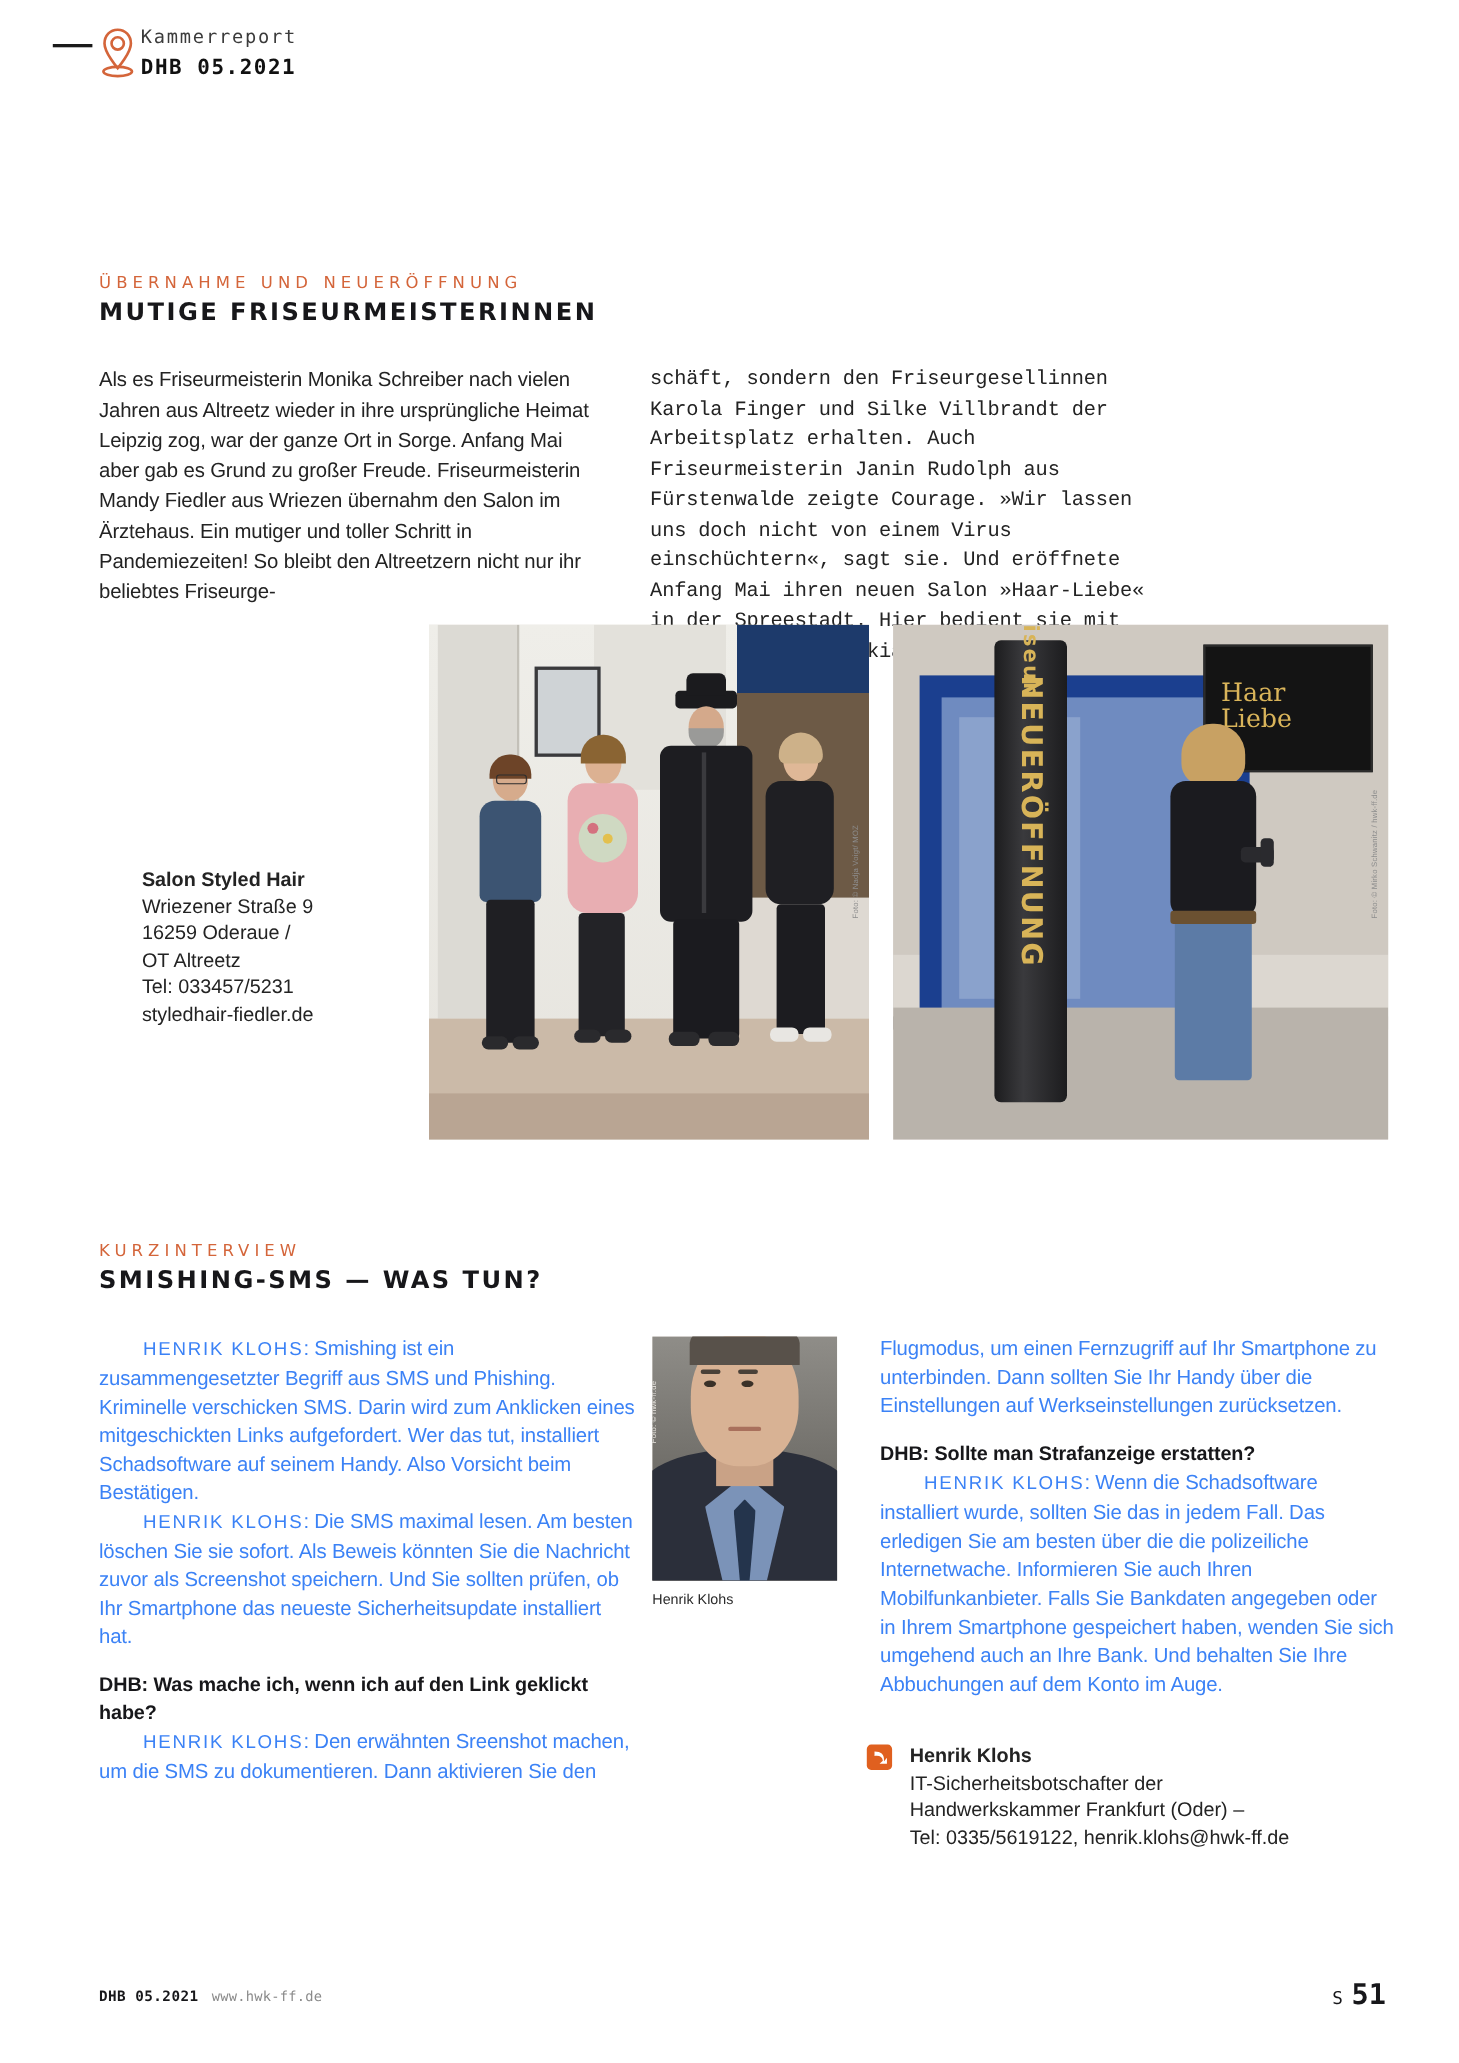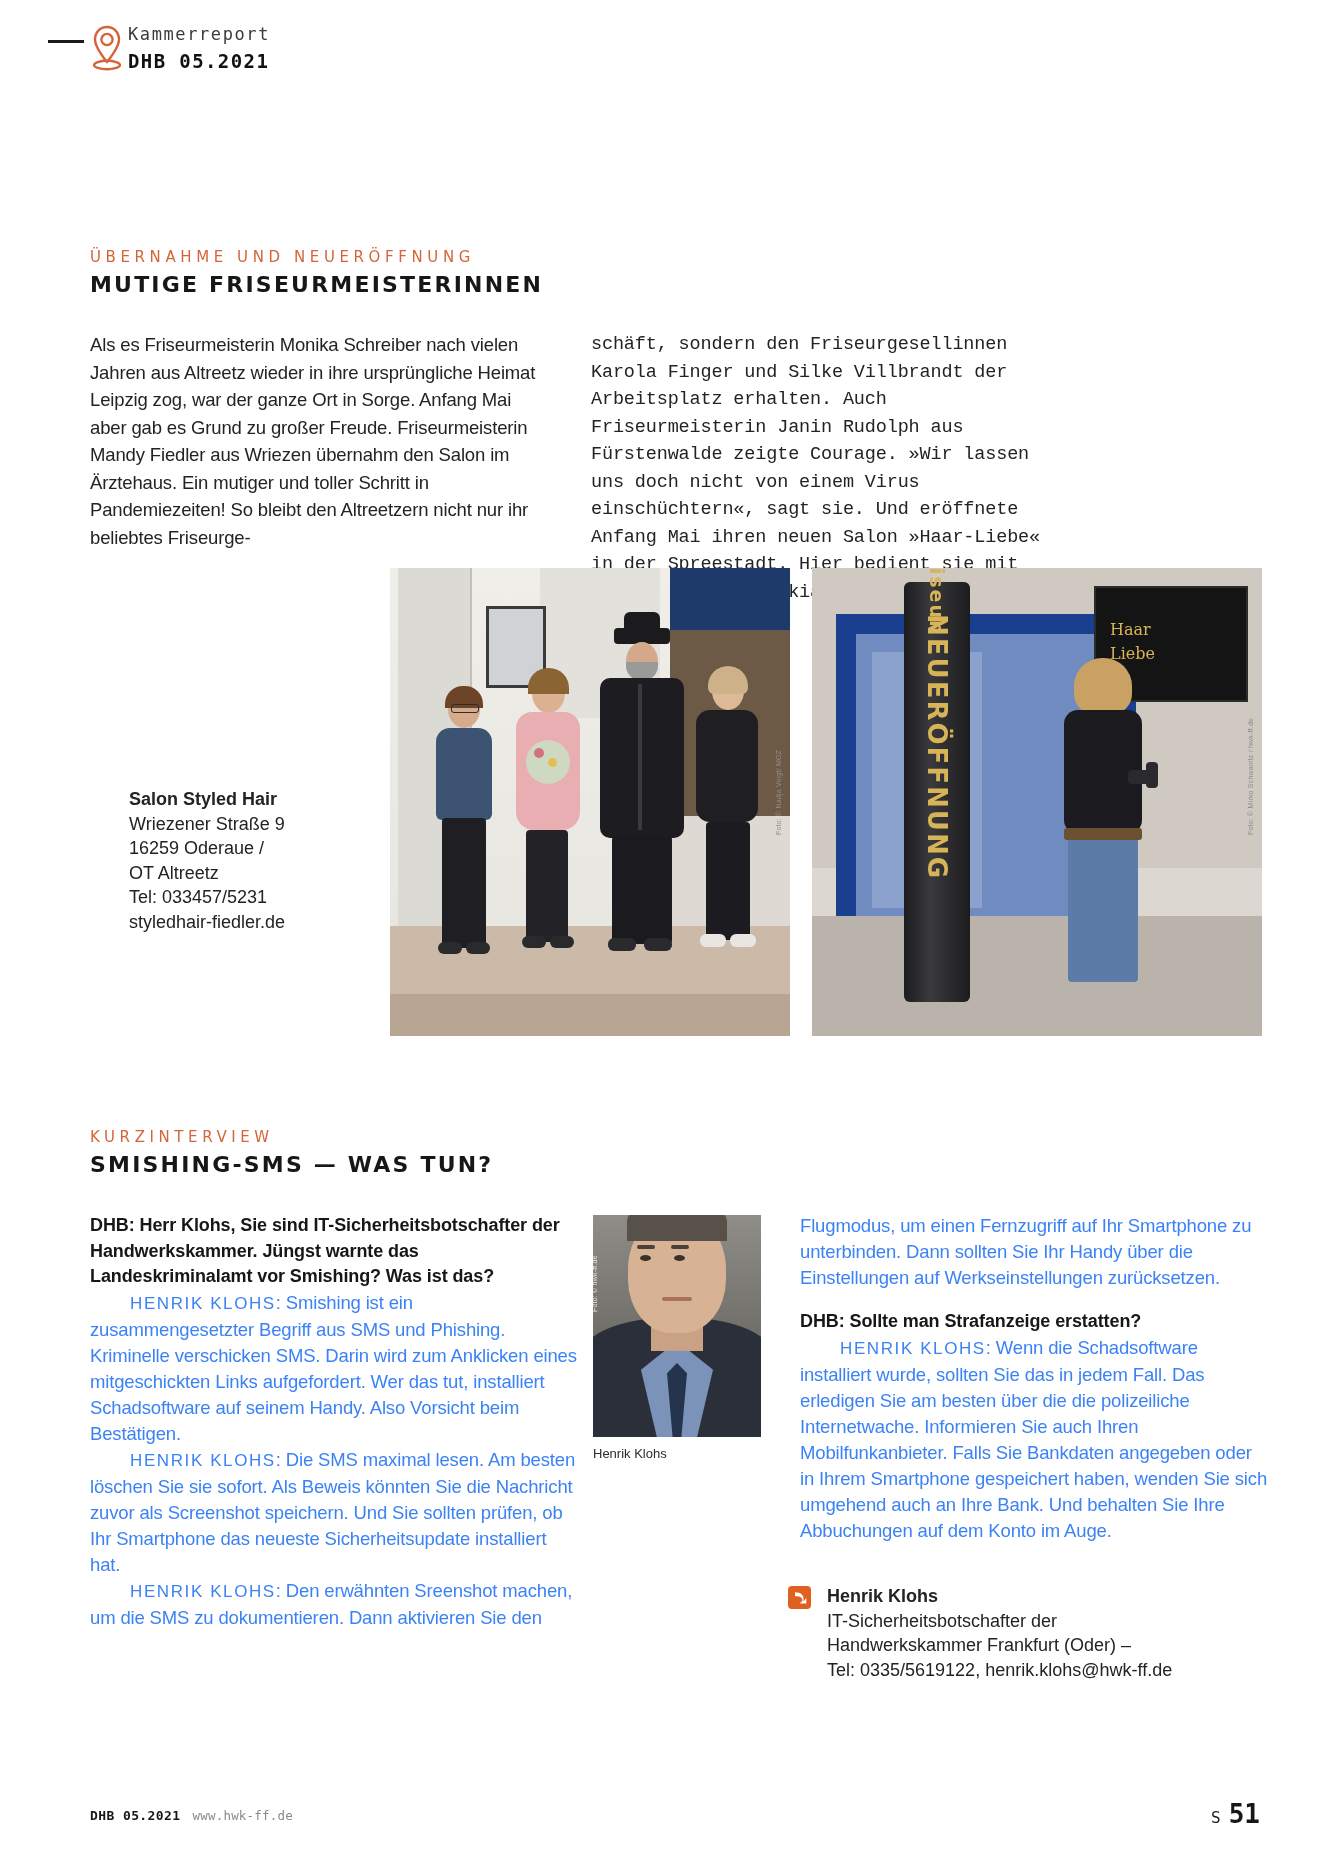--- a/index.html
+++ b/index.html
@@ -153,21 +153,21 @@
   .legs { position:absolute; }
   .shoe { position:absolute; border-radius:6px; background:#2a2a2d; }
 
   
   .ph2-sky { position:absolute; inset:0; background:#dcd7d0; }
   .ph2-facade { position:absolute; left:0; top:0; right:0; height:300px; background:#cfc9c1; }
   .ph2-doorframe { position:absolute; left:24px; top:46px; width:300px; height:330px; background:#1b3f8f; }
   .ph2-glass { position:absolute; left:44px; top:66px; width:260px; height:292px; background:#6f8bc0; }
   .ph2-glass2 { position:absolute; left:60px; top:84px; width:110px; height:256px; background:#8aa2cc; }
   .ph2-sign { position:absolute; right:14px; top:18px; width:150px; height:112px; background:#141414; border:2px solid #2c2c2c; }
-  .ph2-sign-txt { font-family:"DejaVu Serif", serif; color:#d9b45a; font-size:16px; line-height:24px; padding:30px 0 0 14px; }
+  .ph2-sign-txt { font-family:"DejaVu Serif", serif; color:#d9b45a; font-size:23px; line-height:24px; padding:30px 0 0 14px; }
   .ph2-pavement { position:absolute; left:0; right:0; bottom:0; height:120px; background:#b9b3ab; }
   .ph2-kerb { position:absolute; left:0; right:0; bottom:100px; height:12px; background:#a39d95; }
   .ph2-column {
     position:absolute; left:92px; top:14px; width:66px; height:420px;
     background:linear-gradient(90deg,#1c1c1e,#3a3a3d 40%,#1c1c1e);
     border-radius:6px;
   }
   .ph2-column-txt {
     position:absolute; left:50%; top:150px;
     transform:translateX(-50%) rotate(90deg);
@@ -383,29 +383,29 @@
     <div class="photo-credit" style="left:442px;top:260px;">Foto: © Mirko Schwanitz / hwk-ff.de</div>
   </div>
 
   <div style="position:absolute;left:90px;top:1128px;">
     <div class="kicker">KURZINTERVIEW</div>
     <div class="headline">SMISHING-SMS — WAS TUN?</div>
   </div>
 
   <div style="position:absolute;left:90px;top:1213px;width:490px;">
 
-    <div class="q">DHB: Herr Klohs, Sie sind IT-Sicherheitsbotschafter der Handwerkskammer. Jüngst warnte das Landeskriminalamt vor Smishing? Was ist das?</div>
     <div class="a">
       <span class="speaker">HENRIK KLOHS</span><span>: Smishing ist ein zusammengesetzter Begriff aus SMS und Phishing. Kriminelle verschicken SMS. Darin wird zum Anklicken eines mitgeschickten Links aufgefordert. Wer das tut, installiert Schadsoftware auf seinem Handy. Also Vorsicht beim Bestätigen.</span>
     </div>
 
     <div class="a">
       <span class="speaker">HENRIK KLOHS</span><span>: Die SMS maximal lesen. Am besten löschen Sie sie sofort. Als Beweis könnten Sie die Nachricht zuvor als Screenshot speichern. Und Sie sollten prüfen, ob Ihr Smartphone das neueste Sicherheitsupdate installiert hat.</span>
     </div>
 
+    <div class="q" style="margin-top:18px;">DHB: Was mache ich, wenn ich auf den Link geklickt habe?</div>
     <div class="a">
       <span class="speaker">HENRIK KLOHS</span><span>: Den erwähnten Sreenshot machen, um die SMS zu dokumentieren. Dann aktivieren Sie den</span>
     </div>
   </div>
 
   <div class="photo" style="left:593px;top:1215px;width:168px;height:222px;">
     <div class="ph3-bg"></div>
     <div class="ph3-suit"></div>
     <div class="ph3-shirt"></div>
     <div class="ph3-tie"></div>

